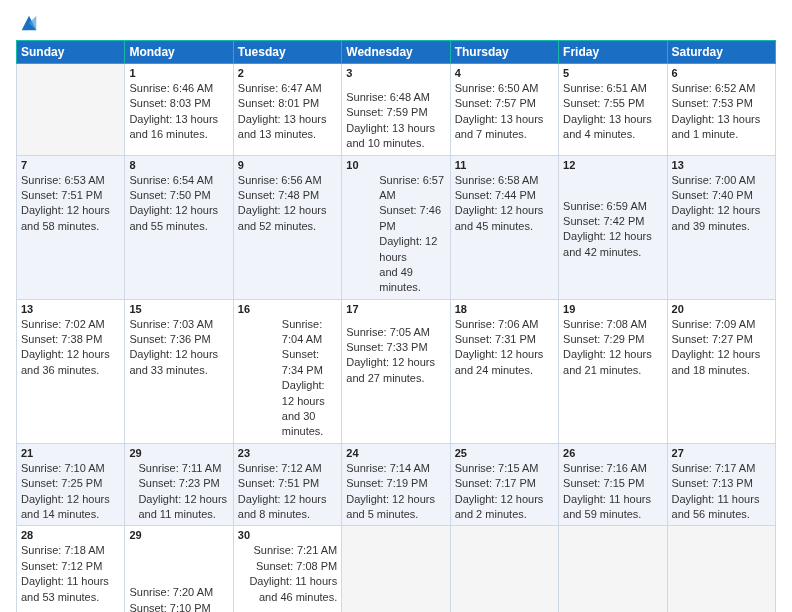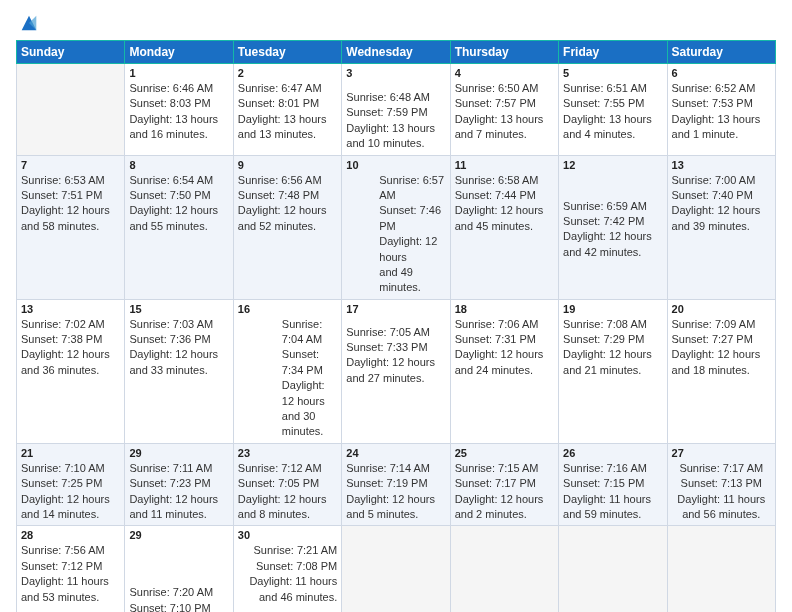--- a/index.html
+++ b/index.html
@@ -286,29 +286,29 @@
         <tr class="row-shaded">
           <td>
             <div class="day-num">21</div>
             <div class="day-info" style="white-space: pre-line;">Sunrise: 7:10 AM
 Sunset: 7:25 PM
 Daylight: 12 hours
 and 14 minutes.</div>
           </td>
           <td>
             <div class="day-num">29</div>
-            <div class="day-info" style="white-space: pre-line;">Sunrise: 7:11 AM
+            <div class="day-info" style="white-space: pre-line; margin-left: 9px;">Sunrise: 7:11 AM
 Sunset: 7:23 PM
 Daylight: 12 hours
 and 11 minutes.</div>
           </td>
           <td>
             <div class="day-num">23</div>
             <div class="day-info" style="white-space: pre-line;">Sunrise: 7:12 AM
-Sunset: 7:05 PM
+Sunset: 7:51 PM
 Daylight: 12 hours
 and 8 minutes.</div>
           </td>
           <td>
             <div class="day-num">24</div>
             <div class="day-info" style="white-space: pre-line;">Sunrise: 7:14 AM
 Sunset: 7:19 PM
 Daylight: 12 hours
 and 5 minutes.</div>
           </td>
@@ -321,30 +321,30 @@
           </td>
           <td>
             <div class="day-num">26</div>
             <div class="day-info" style="white-space: pre-line;">Sunrise: 7:16 AM
 Sunset: 7:15 PM
 Daylight: 11 hours
 and 59 minutes.</div>
           </td>
           <td>
             <div class="day-num">27</div>
-            <div class="day-info" style="white-space: pre-line; text-align: center;">Sunrise: 7:17 AM
+            <div class="day-info" style="white-space: pre-line;">Sunrise: 7:17 AM
 Sunset: 7:13 PM
 Daylight: 11 hours
 and 56 minutes.</div>
           </td>
         </tr>
         <tr>
           <td>
             <div class="day-num">28</div>
-            <div class="day-info" style="white-space: pre-line;">Sunrise: 7:56 AM
+            <div class="day-info" style="white-space: pre-line;">Sunrise: 7:18 AM
 Sunset: 7:12 PM
 Daylight: 11 hours
 and 53 minutes.</div>
           </td>
           <td>
             <div class="day-num">29</div>
             <div class="day-info" style="white-space: pre-line; margin-top: 44px;">Sunrise: 7:20 AM
 Sunset: 7:10 PM
 Daylight: 11 hours
 and 49 minutes.</div>

